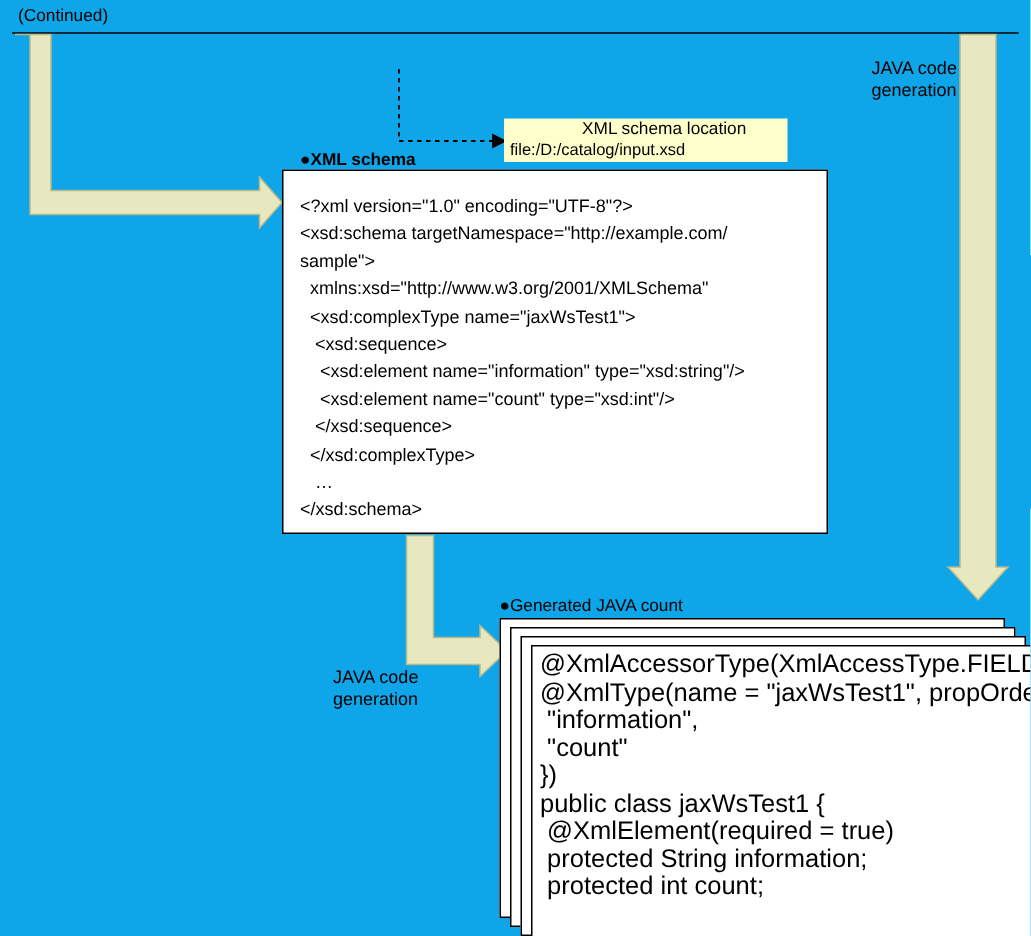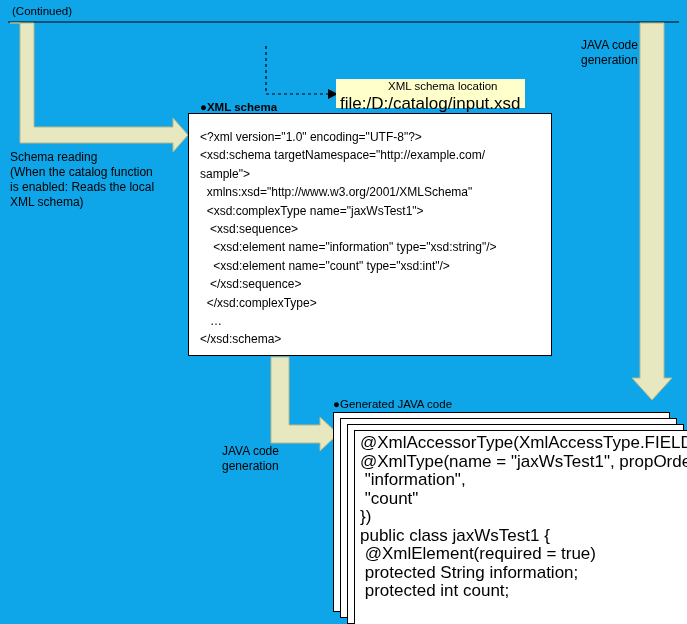--- a/index.html
+++ b/index.html
@@ -78,21 +78,21 @@
     left: 340px;
     top: 80px;
     font-size: 11.5px;
     white-space: pre;
     margin-left: 48px;
   }
   .callout-line2 {
     position: absolute;
     left: 340px;
     top: 94px;
-    font-size: 17px;
+    font-size: 11px;
     white-space: pre;
   }
   
   .java-stack {
     position: absolute;
     left: 333px;
     top: 412px;
   }
   .java-sheet {
     position: absolute;
@@ -163,32 +163,28 @@
   xmlns:xsd="http://www.w3.org/2001/XMLSchema"
   &lt;xsd:complexType name="jaxWsTest1"&gt;
    &lt;xsd:sequence&gt;
     &lt;xsd:element name="information" type="xsd:string"/&gt;
     &lt;xsd:element name="count" type="xsd:int"/&gt;
    &lt;/xsd:sequence&gt;
   &lt;/xsd:complexType&gt;
    …
 &lt;/xsd:schema&gt;</div>
 
-  <div class="side-note" style="left:10px; top:150px;">Schema reading
-(When the catalog function
-is enabled: Reads the local
-XML schema)</div>
 
   <div class="side-note" style="left:581px; top:38px;">JAVA code
 generation</div>
 
   <div class="side-note" style="left:222px; top:444px;">JAVA code
 generation</div>
 
-  <div class="bullet-label" style="left:333px; top:398px;">●Generated JAVA code</div>
+  <div class="bullet-label" style="left:333px; top:398px;">●Generated JAVA count</div>
   <div class="java-stack">
     <div class="java-sheet s1"></div>
     <div class="java-sheet s2"></div>
     <div class="java-sheet s3"></div>
     <div class="java-sheet s4"></div>
   </div>
   <div class="java-code">@XmlAccessorType(XmlAccessType.FIELD)
 @XmlType(name = "jaxWsTest1", propOrder = {
  "information",
  "count"

